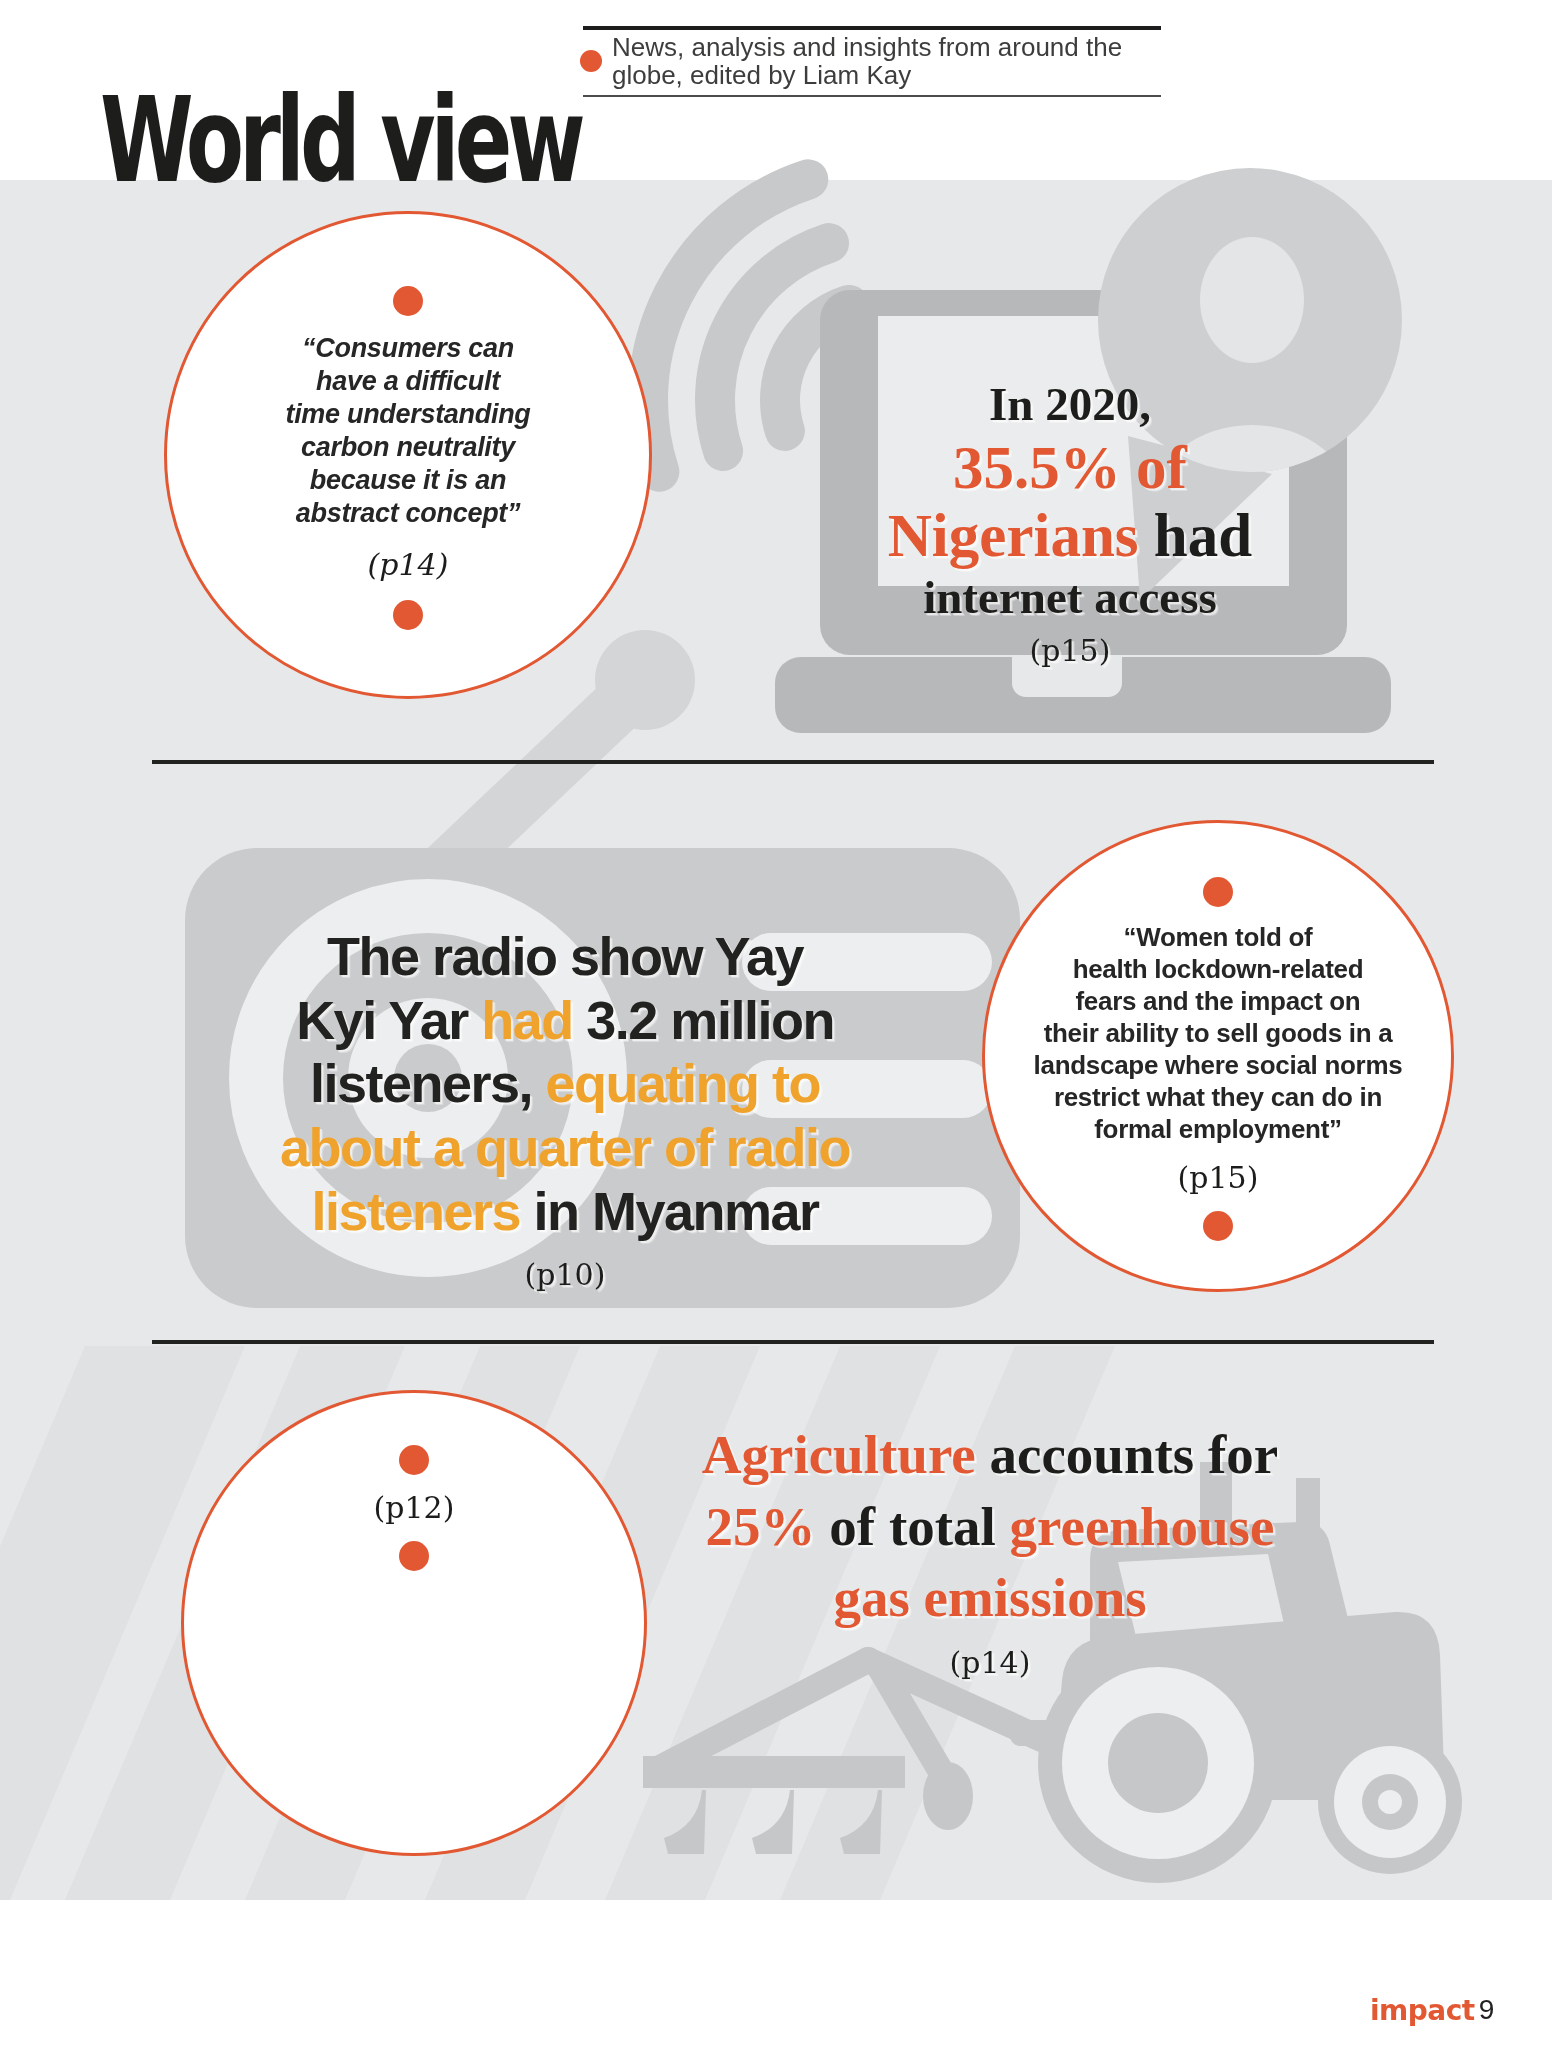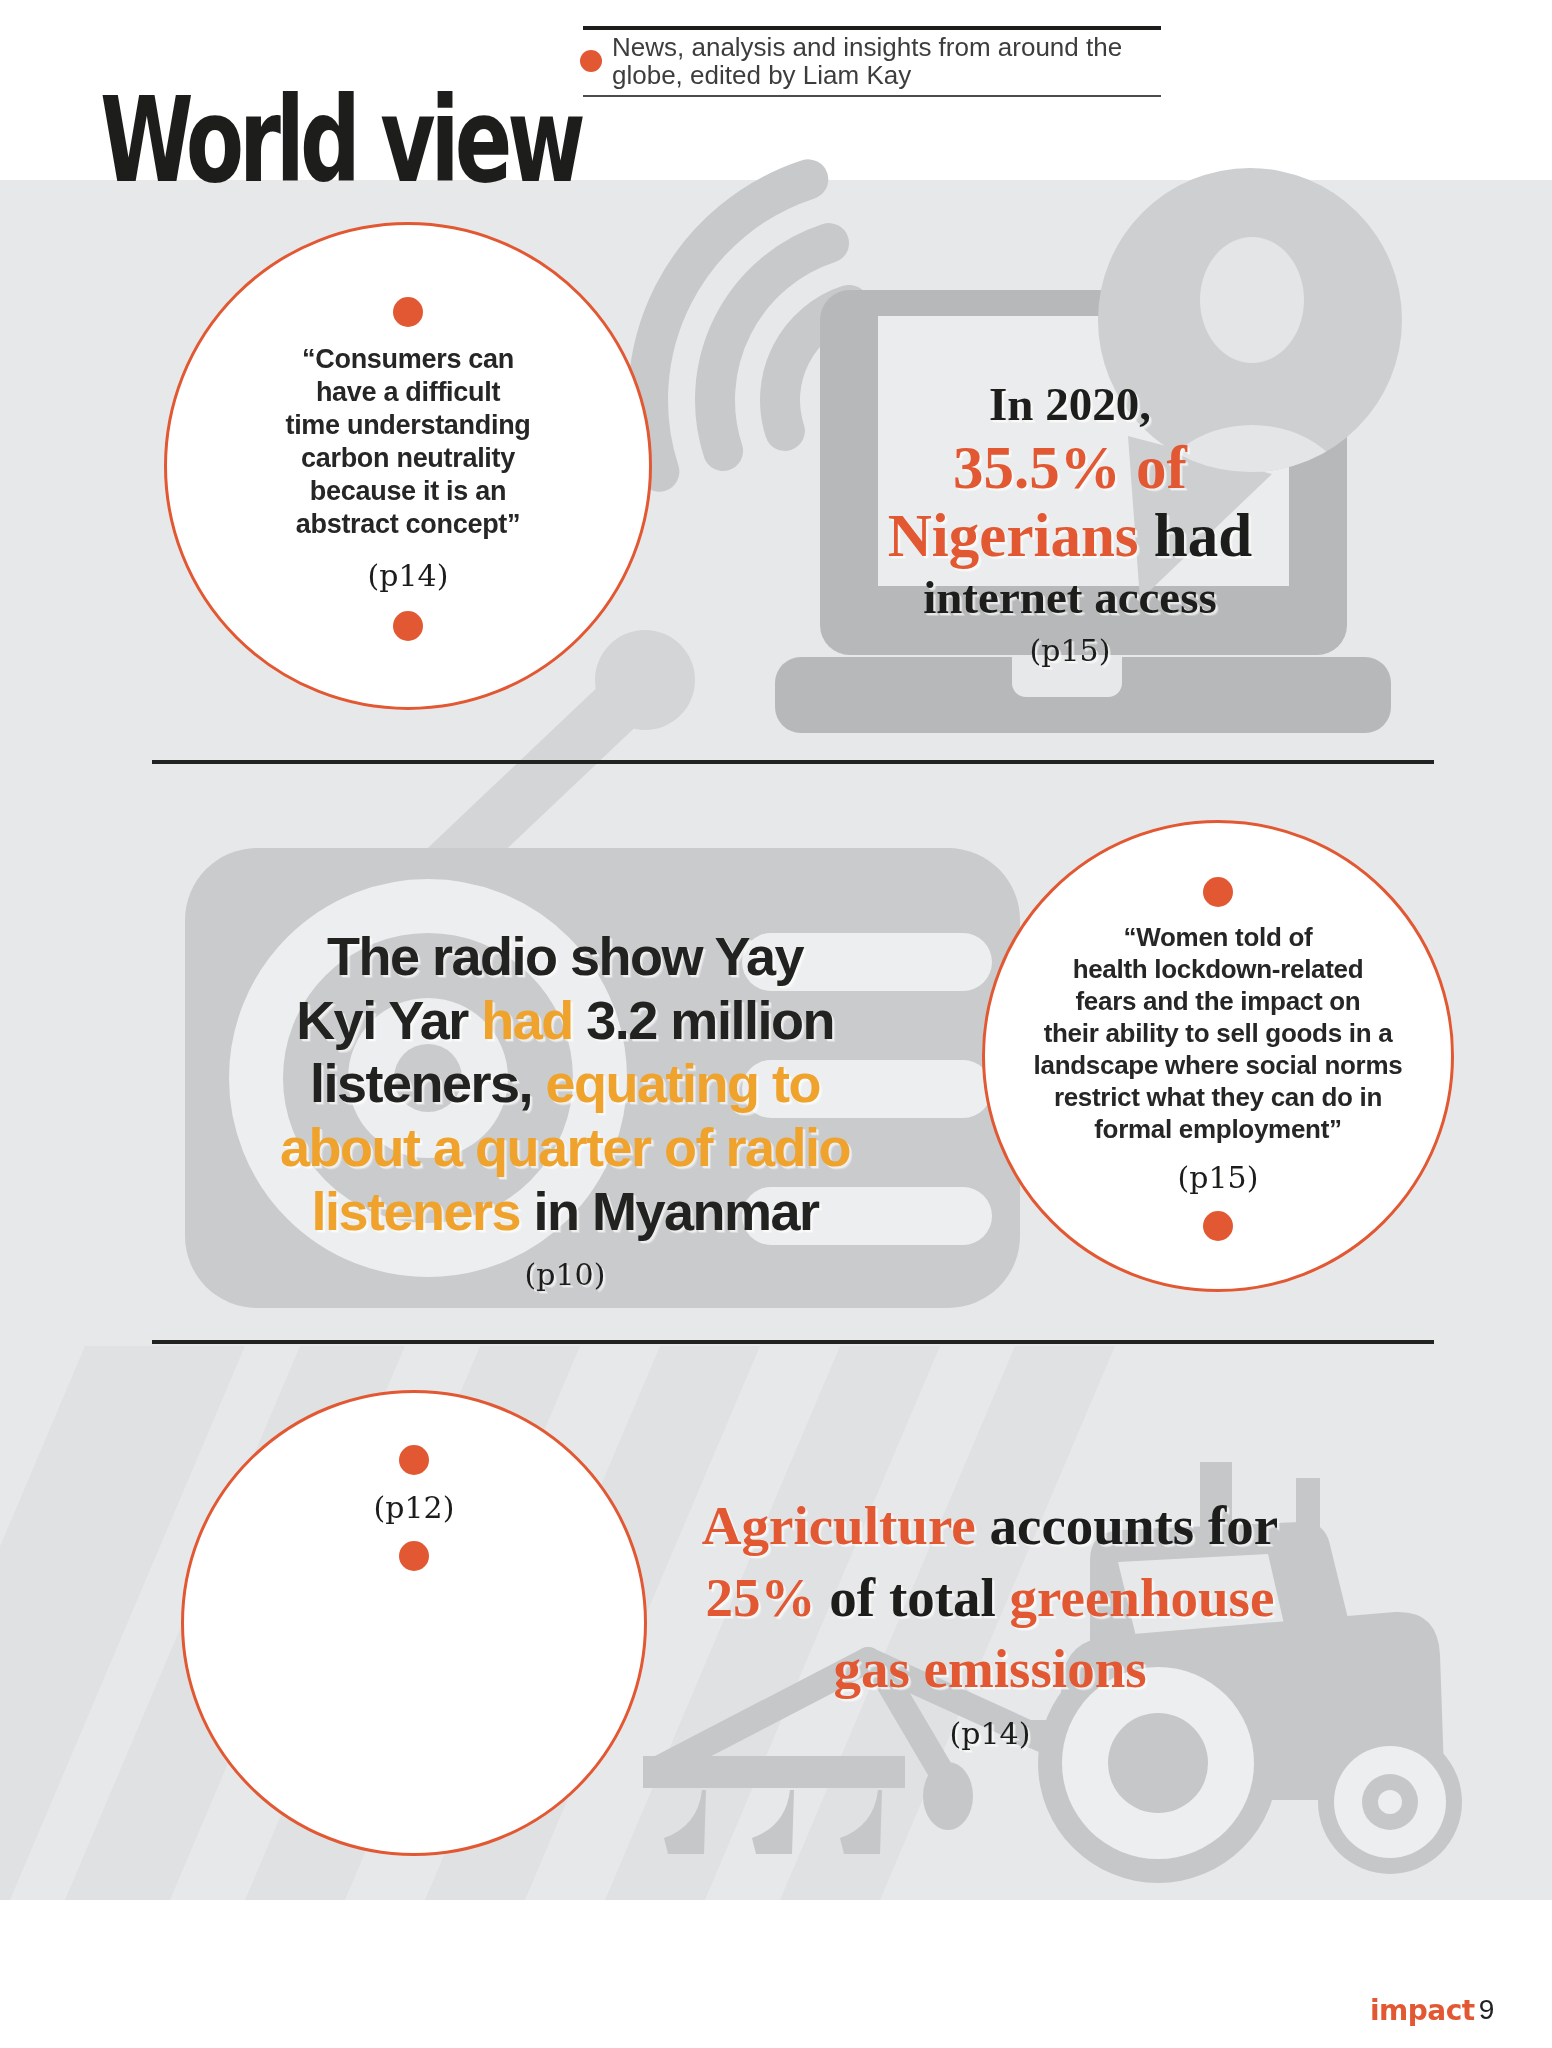--- a/index.html
+++ b/index.html
@@ -24,21 +24,21 @@
   
   .divider{position:absolute;left:152px;width:1282px;height:4px;background:#222220;z-index:4;}
   .d1{top:760px;} .d2{top:1340px;}
 
   
   .qc{position:absolute;z-index:3;background:#fff;border:3px solid var(--accent);border-radius:50%;
       display:flex;flex-direction:column;align-items:center;text-align:center;box-sizing:border-box;}
   .qc .dot{width:30px;height:30px;border-radius:50%;background:var(--accent);flex:0 0 auto;}
   .qlines{color:#262626;font-weight:700;letter-spacing:-.3px;}
   .pref{font-family:"DejaVu Serif",serif;font-weight:400;color:#1c1c1a;font-size:30px;line-height:1;}
-  .qc1{left:164px;top:222px;width:488px;height:488px;padding-top:72px;}
+  .qc1{left:164px;top:211px;width:488px;height:488px;padding-top:72px;font-style:italic;}
   .qc1 .qlines{font-size:27px;line-height:33px;margin-top:16px;}
   .qc1 .pref{margin-top:20px;}
   .qc1 .dot2{margin-top:20px;}
   .qc2{left:982px;top:820px;width:472px;height:472px;padding-top:54px;}
   .qc2 .qlines,.qc3 .qlines{font-size:26px;line-height:32px;margin-top:14px;}
   .qc2 .pref,.qc3 .pref{margin-top:18px;}
   .qc2 .dot2,.qc3 .dot2{margin-top:18px;}
   .qc3{left:181px;top:1390px;width:466px;height:466px;padding-top:52px;}
 
   
@@ -48,21 +48,21 @@
   .orange{color:var(--accent);}
   .amber{color:var(--amber);}
   .s1{left:810px;top:338px;width:520px;}
   .s1 .l1{font-size:47px;line-height:1.25;}
   .s1 .l2,.s1 .l3{font-size:61px;line-height:1.12;}
   .s1 .l4{font-size:47px;line-height:1.18;}
   .s1 .pref{margin-top:10px;}
   .s2{left:150px;top:888px;width:830px;font-weight:700;letter-spacing:-1.5px;
       font-size:54px;line-height:1.18;color:#222220;}
   .s2 .pref{margin-top:16px;letter-spacing:0;}
-  .s3{left:620px;top:1453px;width:740px;}
+  .s3{left:620px;top:1382px;width:740px;}
   .s3 .line{font-size:55px;line-height:1.3;}
   .s3 .pref{margin-top:14px;}
 
   
   .footer{position:absolute;left:1370px;top:1958px;z-index:5;display:flex;align-items:flex-start;gap:4px;margin-top:36px;}
   .brand{font-family:"DejaVu Sans",sans-serif;font-weight:bold;font-size:28px;color:var(--accent);
          letter-spacing:-.5px;}
   .pagenum{font-size:28px;color:#222;}
 </style>
 </head>

